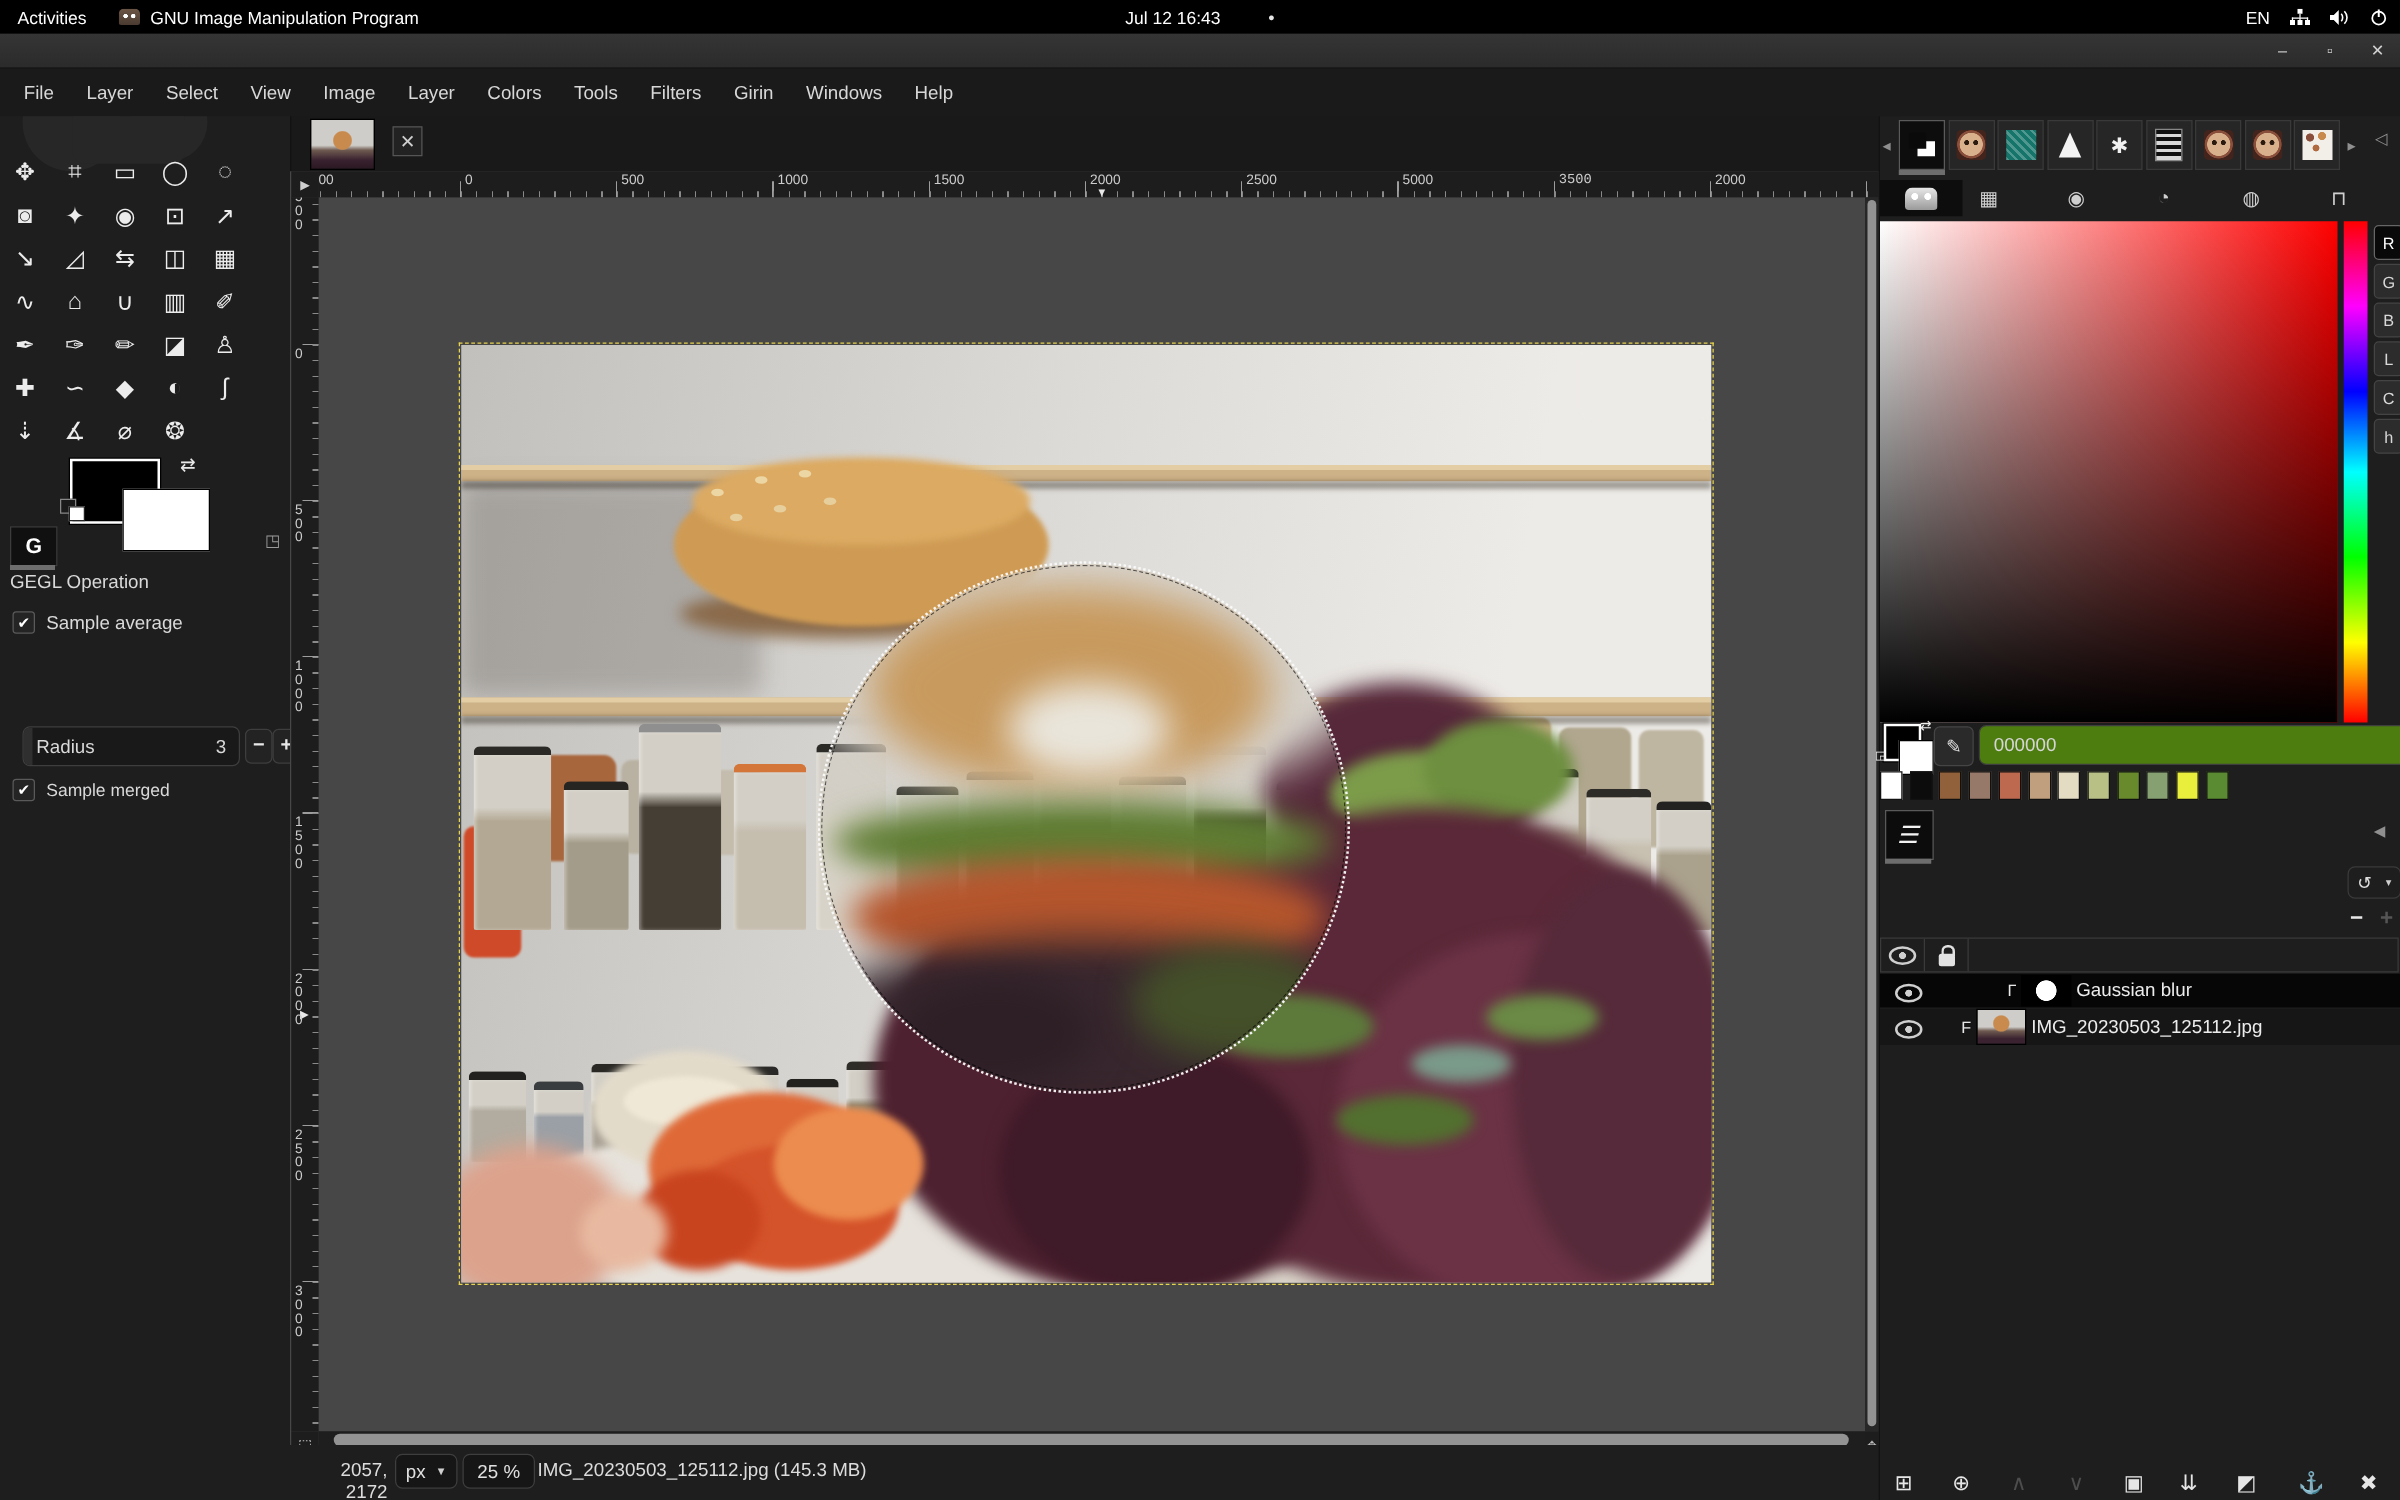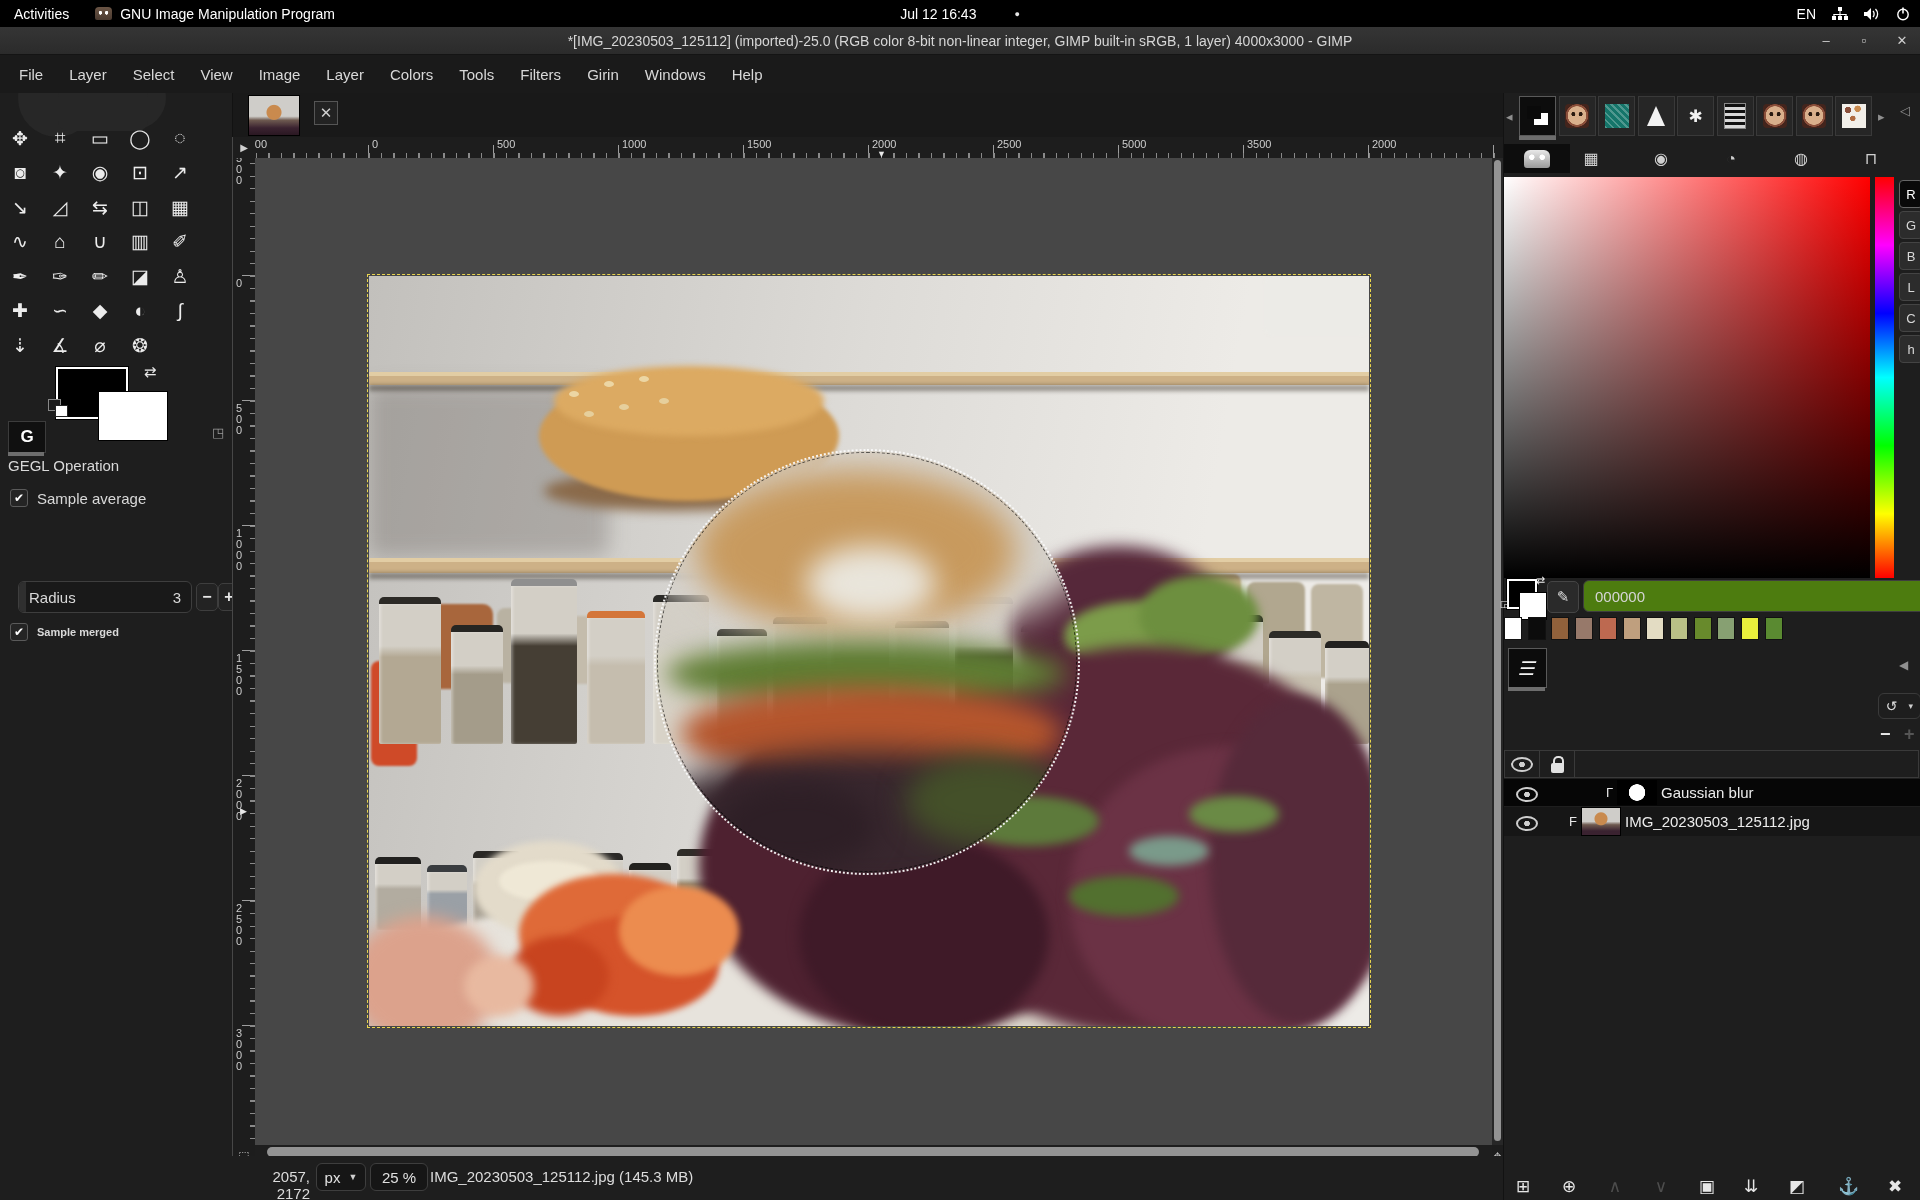--- a/index.html
+++ b/index.html
@@ -226,21 +226,20 @@
     <span>
       <svg class="mini" width="14" height="14" viewBox="0 0 14 14">
           <circle cx="7" cy="7.5" r="5.2" fill="none" stroke="#fff" stroke-width="1.4"></circle>
           <path stroke="#fff" stroke-width="1.6" d="M7 0.5v6"></path>
         </svg>
     </span>
   </div>
 </div>
 
 <div id="titlebar">
-  <span>*[IMG_20230503_125112] (imported)-25.0 (RGB color 8-bit non-linear integer, GIMP built-in sRGB, 1 layer) 4000x3000 - GIMP</span>
   <div class="winbtns">
     <span class="winbtn">–</span>
     <span class="winbtn">▫</span>
     <span class="winbtn">✕</span>
   </div>
 </div>
 
 <div id="menubar">
     <div class="menu-item">File</div>
     <div class="menu-item">Layer</div>
@@ -325,41 +324,41 @@
       <span class="val">3</span>
     </div>
     <div class="spinbtn" style="left:196px;">−</div>
     <div class="spinbtn" style="left:210px;left:218px;">+</div>
   <div class="chkrow" style="top: 38px;">
         <div class="chk">✔</div>
         <div style="font-size: 15px;">Sample average</div>
       </div>
       <div class="chkrow" style="top: 172px;">
         <div class="chk">✔</div>
-        <div style="font-size: 11px; font-weight: bold;">Sample merged</div>
+        <div style="font-size: 14px;">Sample merged</div>
       </div>
     </div>
 
 </div>
 
 <div id="canvascol">
   <div id="ruler-corner">▶</div>
   <div id="hruler">
     <div class="major"></div>
       <div class="minor"></div>
     <span id="hmarker" style="left: 622px;">▼</span>
   <div class="hlabel" style="left: -10px;">-500</div>
       <div class="hlabel" style="left: 117px;">0</div>
       <div class="hlabel" style="left: 242px;">500</div>
       <div class="hlabel" style="left: 367px;">1000</div>
       <div class="hlabel" style="left: 492px;">1500</div>
       <div class="hlabel" style="left: 617px;">2000</div>
       <div class="hlabel" style="left: 742px;">2500</div>
       <div class="hlabel" style="left: 867px;">5000</div>
-      <div class="hlabel" style="left: 992px;">3500</div>
+      <div class="hlabel" style="left: 992px; font-family: Liberation Mono, monospace;">3500</div>
       <div class="hlabel" style="left: 1117px;">2000</div>
     </div>
   <div id="vruler">
     <div class="major"></div>
       <div class="minor"></div>
     <span id="vmarker" style="top: 648px;">▶</span>
   <div class="vlabel" style="top: -5px; white-space: pre;">5
 0
 0</div>
       <div class="vlabel" style="top: 120px; white-space: pre;">0</div>

